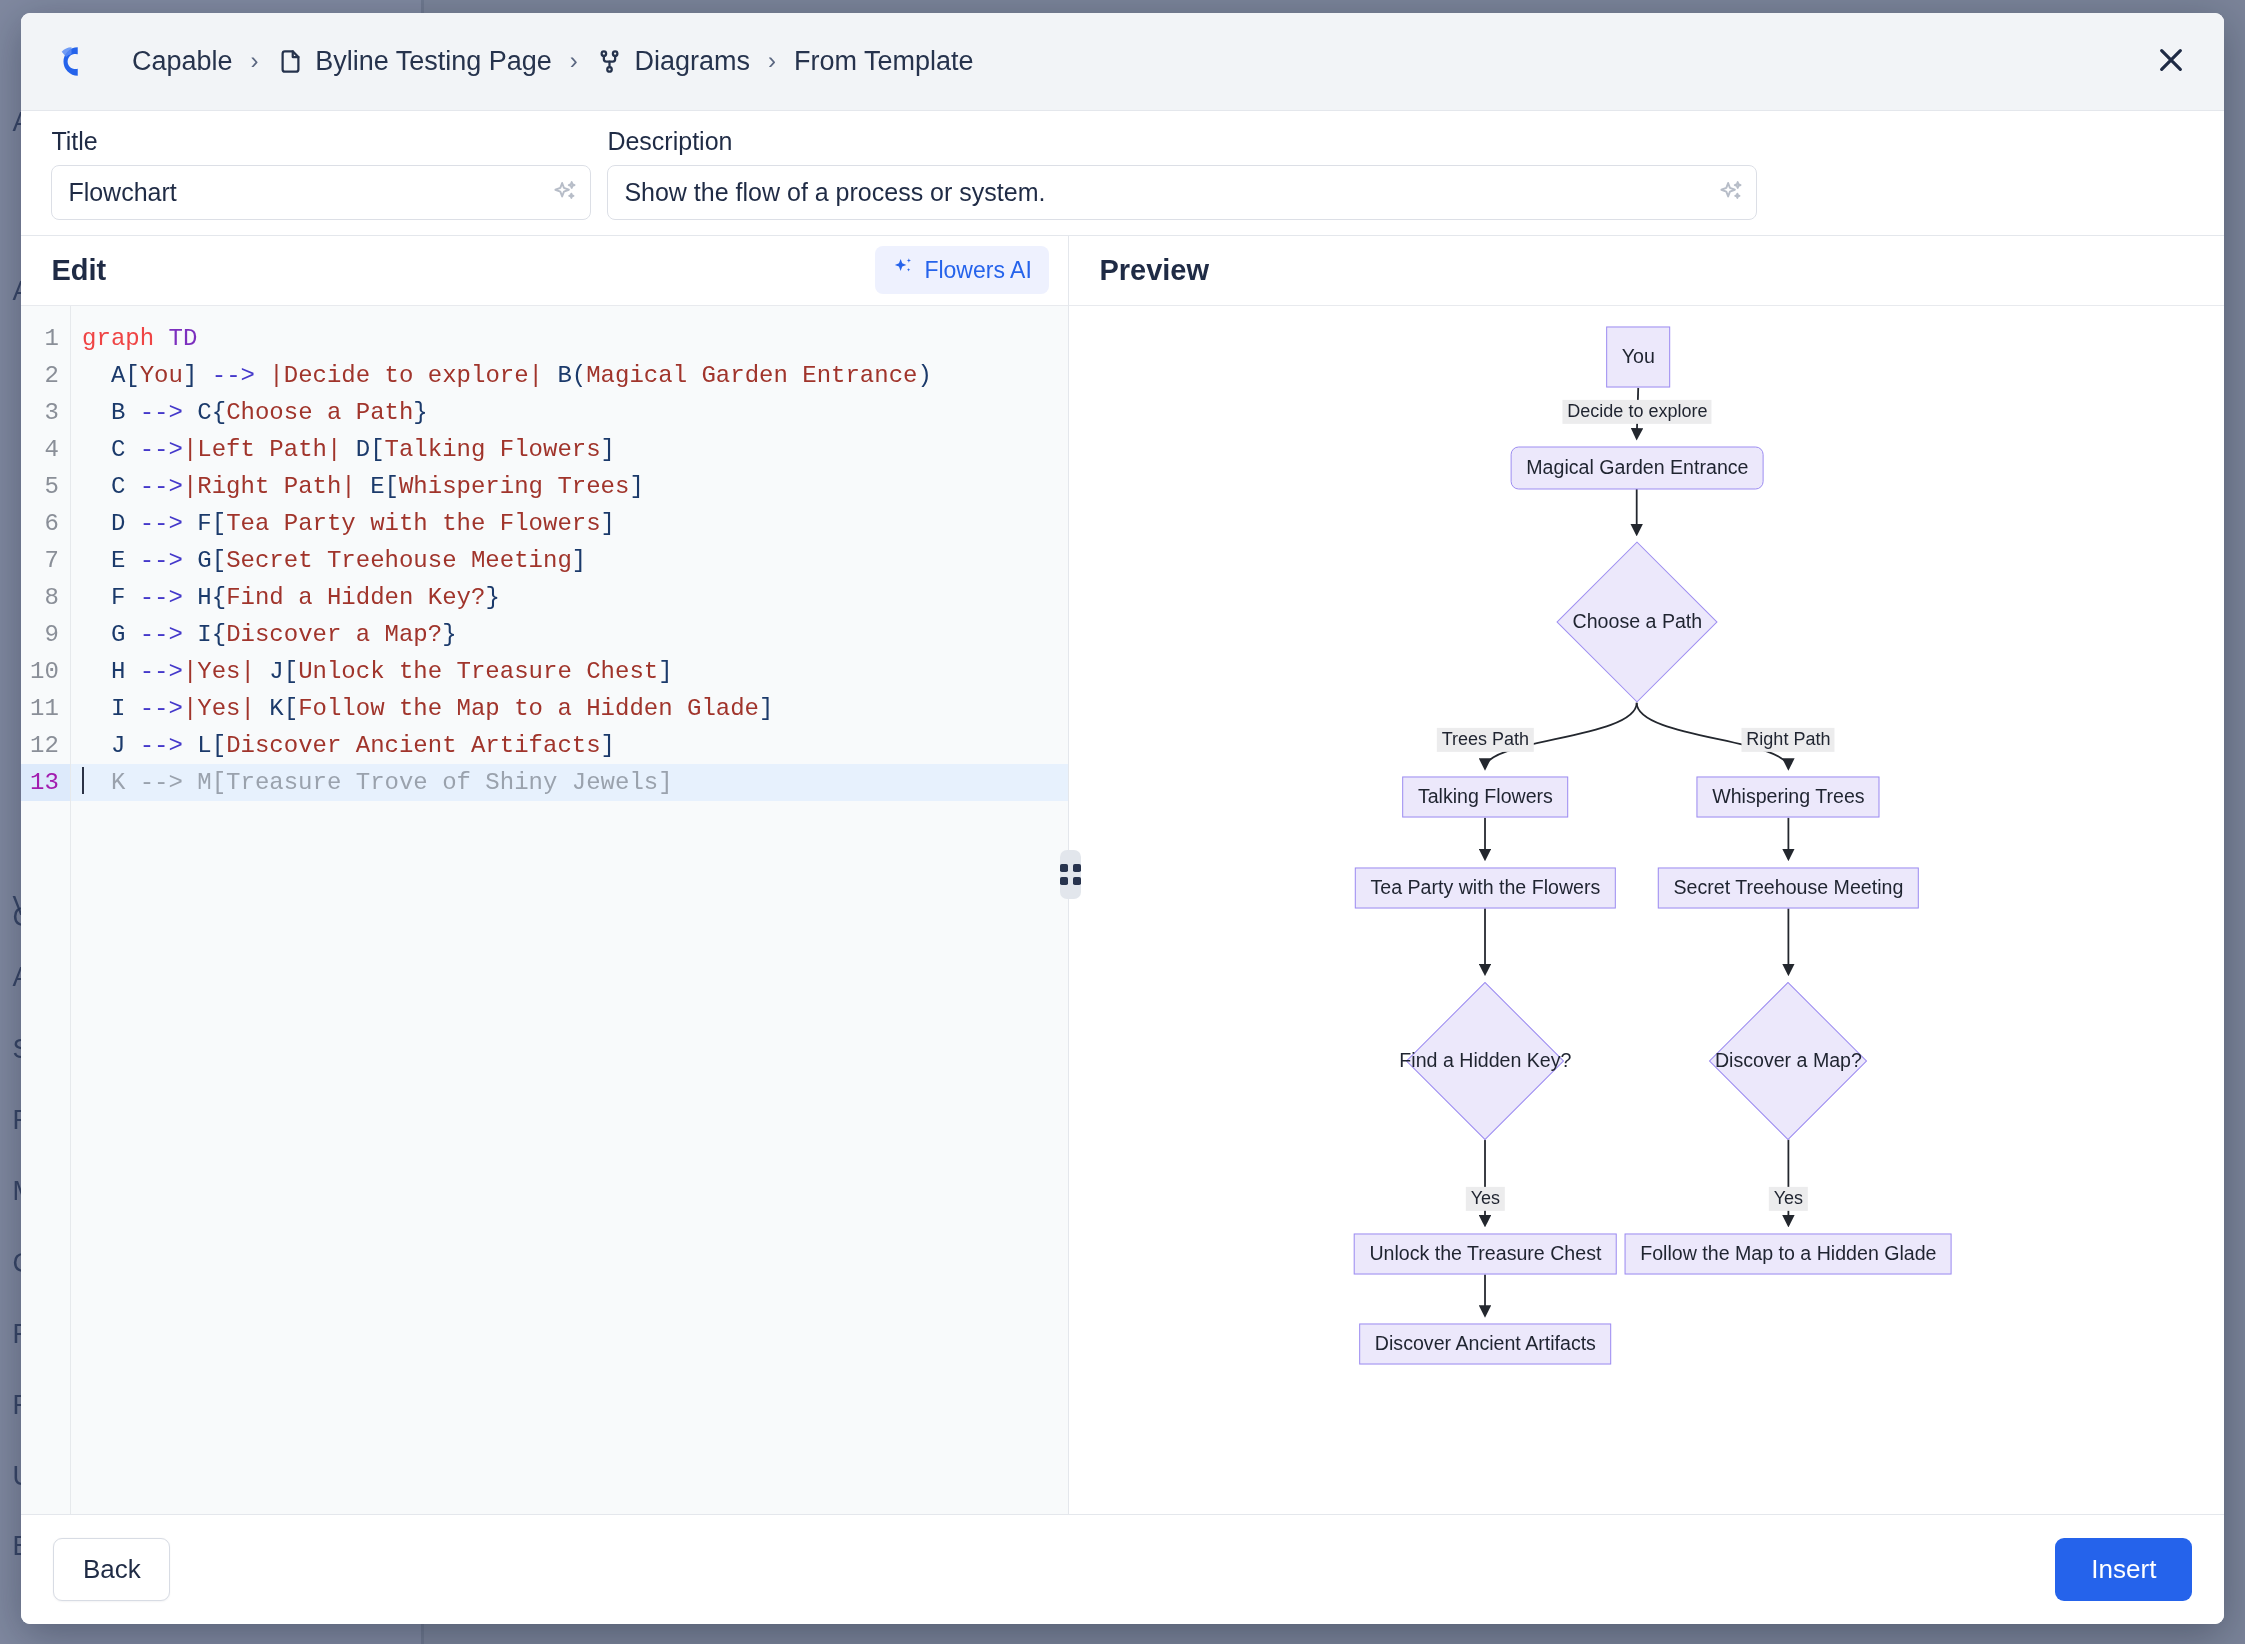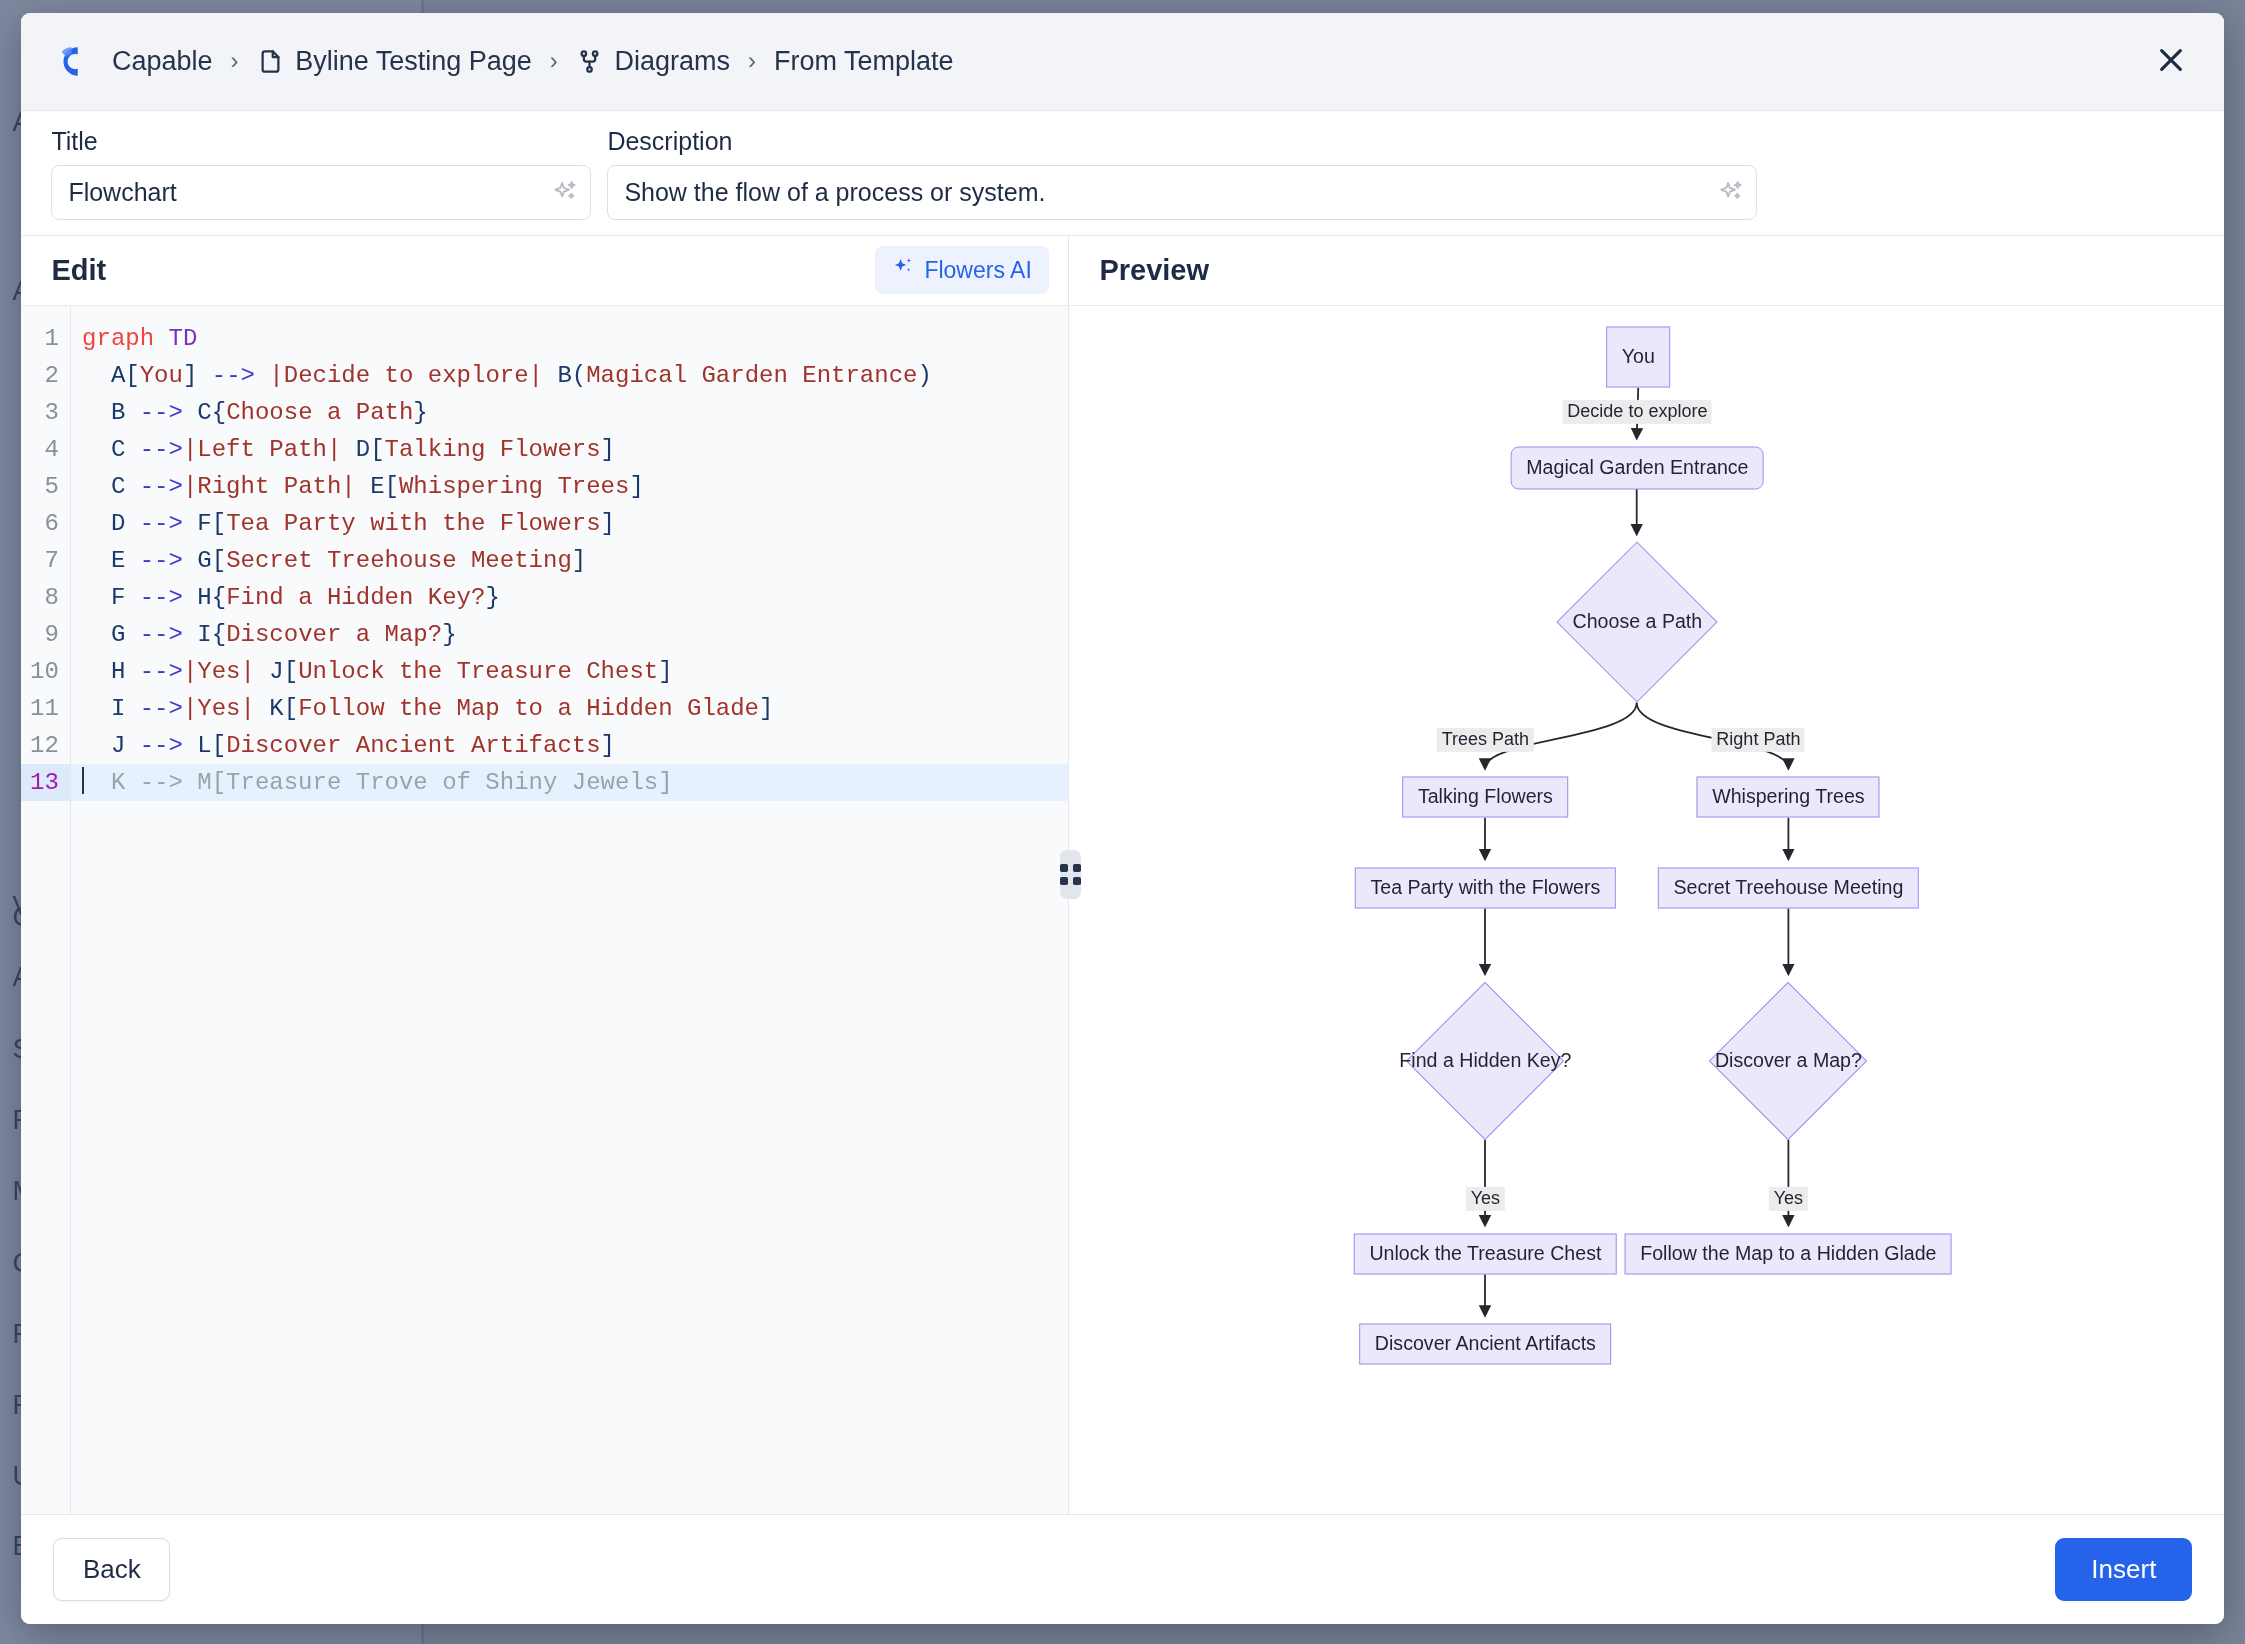--- a/index.html
+++ b/index.html
@@ -44,21 +44,21 @@
   
   .hdr {
     height: 98px; flex: 0 0 98px;
     background: #f2f4f7;
     border-bottom: 0.9px solid #e4e7ec;
     display: flex; align-items: center;
     padding: 0 30px 0 30px;
     position: relative;
   }
   .logo { width: 41px; height: 41px; flex: 0 0 41px; margin-right: 19.6px; }
-  .crumbs { display: flex; align-items: center; gap: 0; }
+  .crumbs { display: flex; align-items: center; gap: 0; margin-left: 20px; }
   .crumb {
     display: flex; align-items: center; gap: 11.6px;
     font-size: 27px; color: #26334d; font-weight: 400; white-space: nowrap;
   }
   .crumb .cicon { width: 27px; height: 27px; display:block; flex:0 0 27px; }
   .sep {
     display: inline-block; margin: 0 18px;
     font-size: 24px; color: #5b6781; line-height: 1;
   }
   .close-btn {
@@ -411,21 +411,21 @@
             </div>
             <div class="node diamond" style="left: 719px; top: 755px;">
               <div class="dshape" style="width: 112px; height: 112px;"></div>
               <div class="dlabel">Discover a Map?</div>
             </div>
             <div class="node rect" style="left: 416px; top: 948px; min-width: 222px; height: 41px;">Unlock the Treasure Chest</div>
             <div class="node rect" style="left: 719px; top: 948px; min-width: 279px; height: 41px;">Follow the Map to a Hidden Glade</div>
             <div class="node rect" style="left: 416px; top: 1038px; min-width: 222px; height: 41px;">Discover Ancient Artifacts</div>
             <div class="edge-label" style="left: 568px; top: 106px;">Decide to explore</div>
             <div class="edge-label" style="left: 416px; top: 434px;">Trees Path</div>
-            <div class="edge-label" style="left: 689px; top: 434px;">Right Path</div>
+            <div class="edge-label" style="left: 719px; top: 434px;">Right Path</div>
             <div class="edge-label" style="left: 416px; top: 893px;">Yes</div>
             <div class="edge-label" style="left: 719px; top: 893px;">Yes</div>
           </div>
       </div>
     </div>
   </div>
 
   <div class="footer">
     <button class="btn-back">Back</button>
     <button class="btn-insert">Insert</button>

